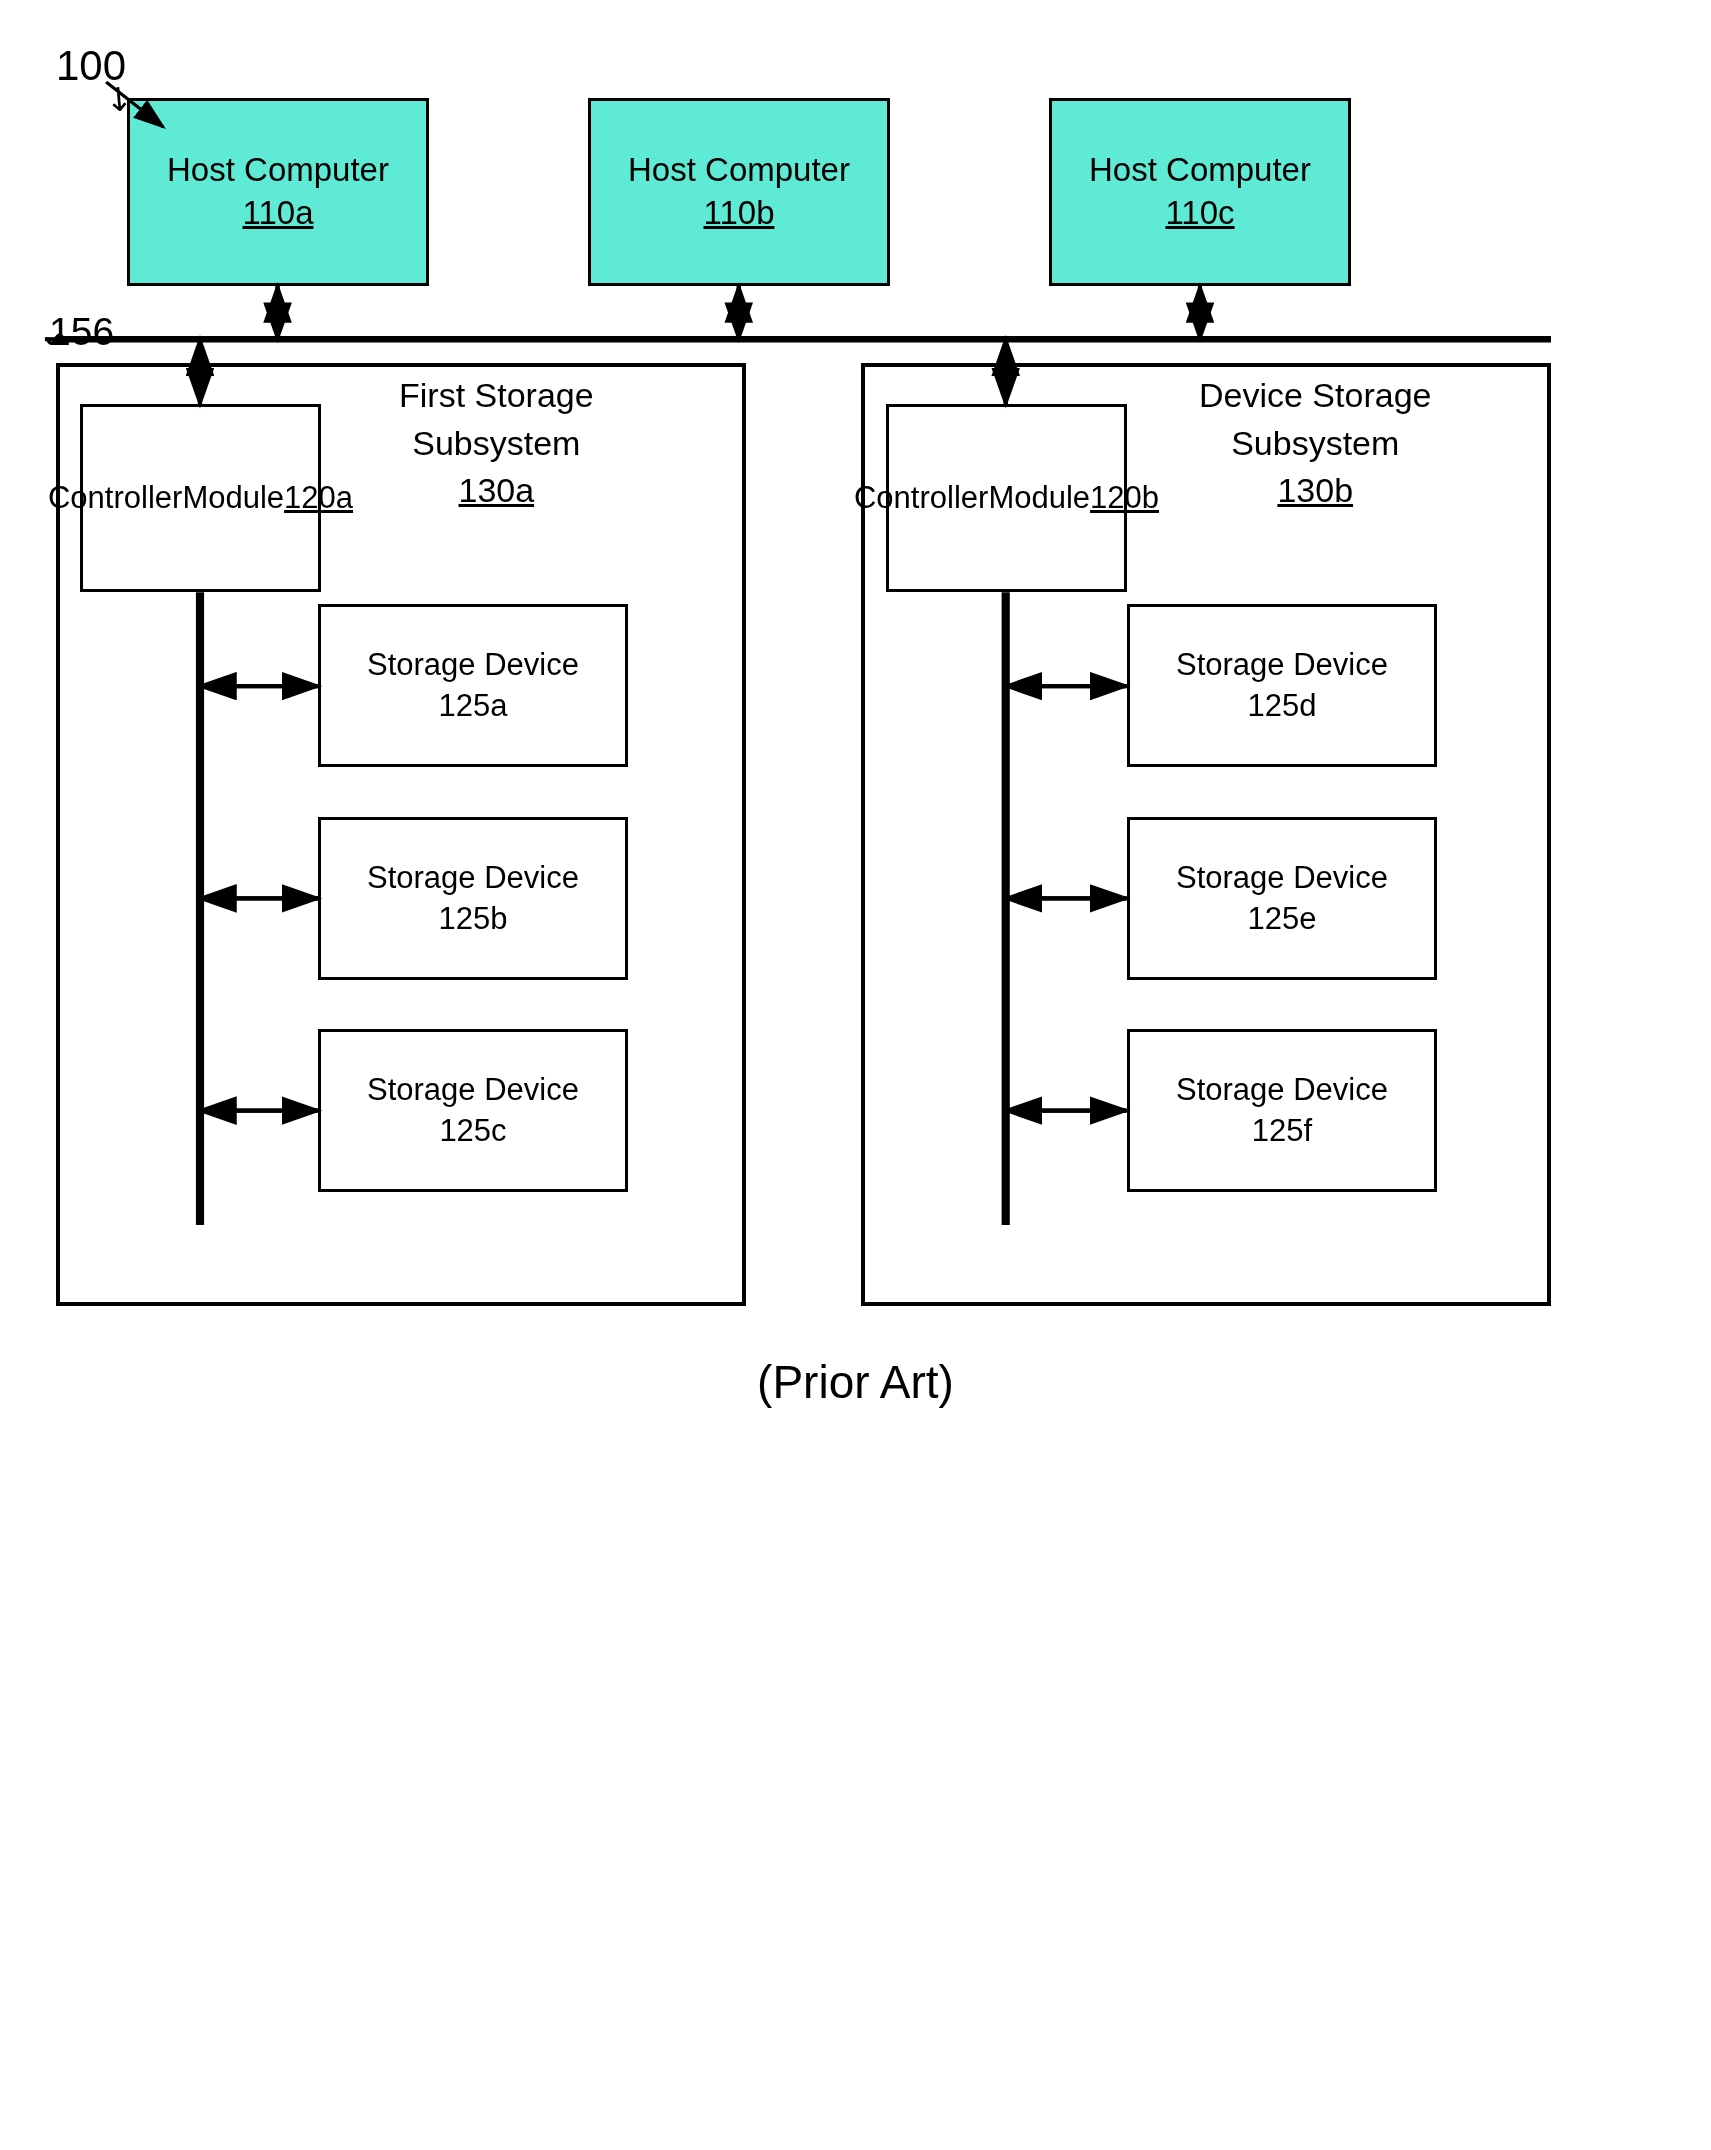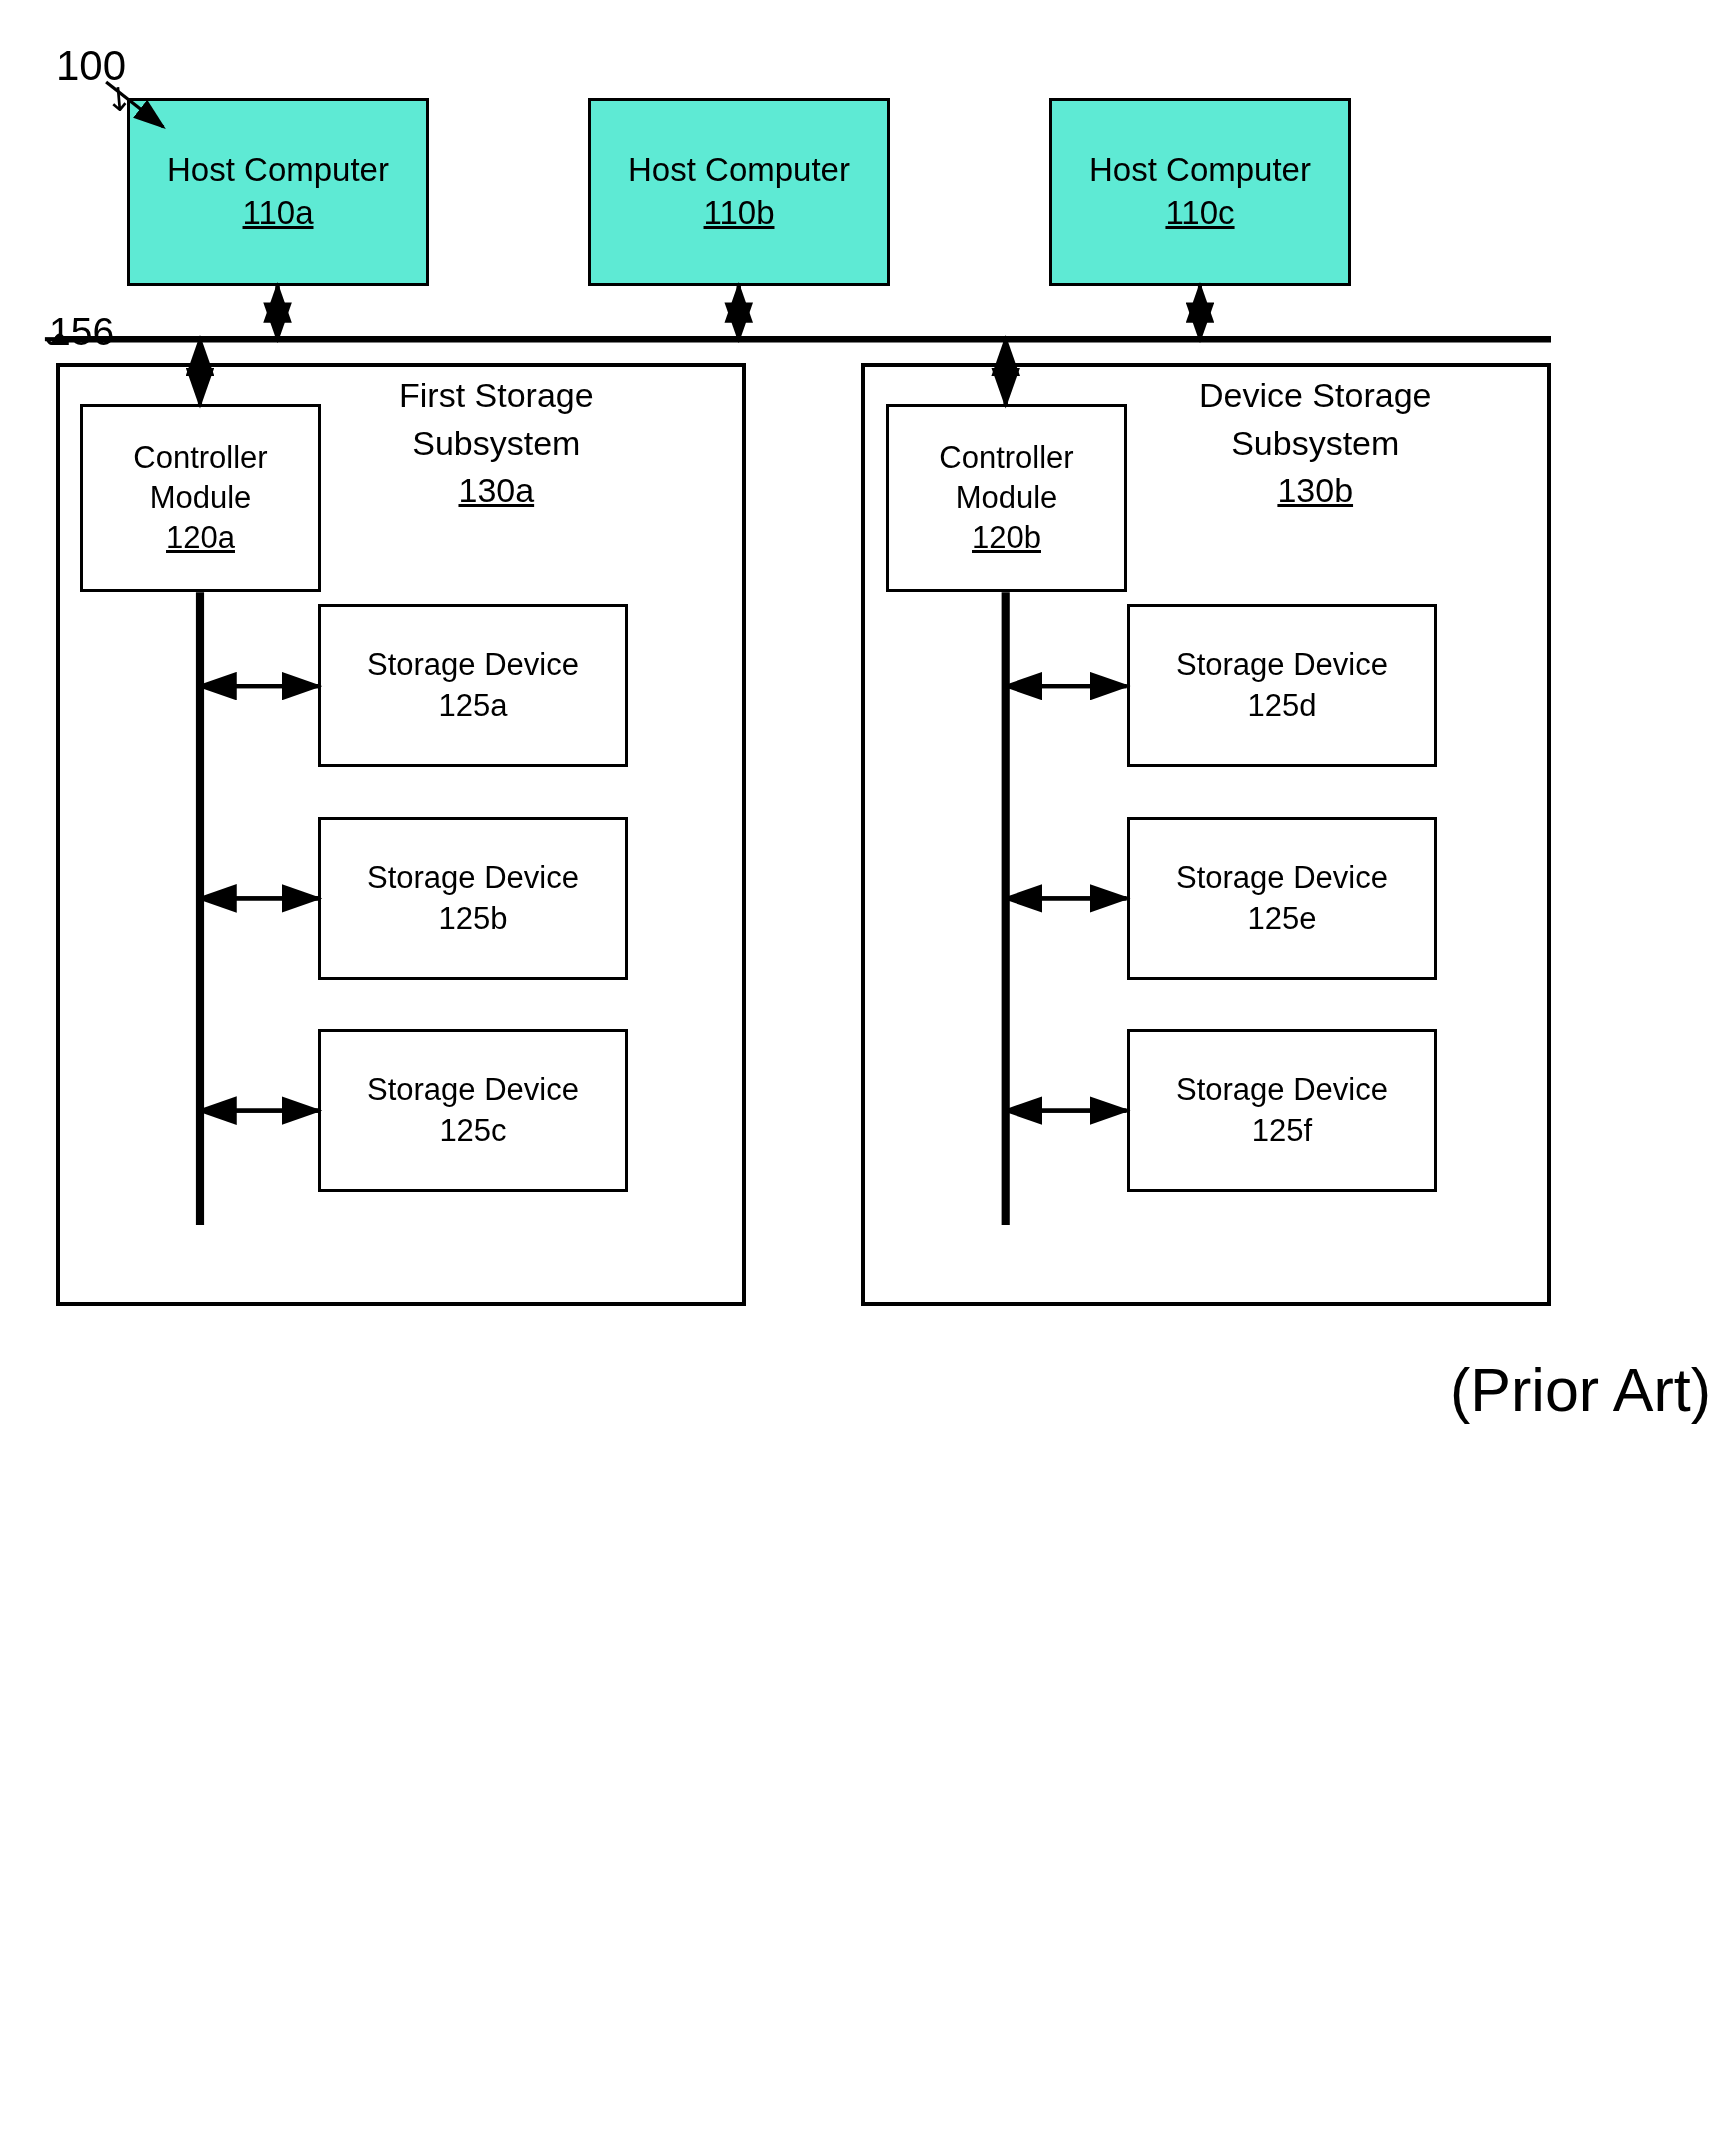--- a/index.html
+++ b/index.html
@@ -64,21 +64,20 @@
       margin-left: 40px;
     }
     .subsystem-label .ref {
       text-decoration: underline;
     }
     
     .controller-box {
       position: absolute;
       border: 3.3px solid #000;
       display: flex;
-      flex-direction: column;
       align-items: center;
       justify-content: center;
       text-align: center;
       font-size: 31px;
       line-height: 1.3;
       background: #fff;
     }
     .controller-box .ref {
       text-decoration: underline;
     }
@@ -93,22 +92,22 @@
       text-align: center;
       font-size: 31px;
       line-height: 1.3;
       background: #fff;
     }
     .storage-box .ref {
     }
     
     .prior-art-label {
       position: absolute;
-      font-size: 61px;
-      text-align: right;
+      font-size: 46px;
+      text-align: center;
       font-style: normal;
     }
     .fig-label {
       position: absolute;
       font-size: 90px;
       font-weight: bold;
       text-align: center;
     }
     
     svg.arrows {

